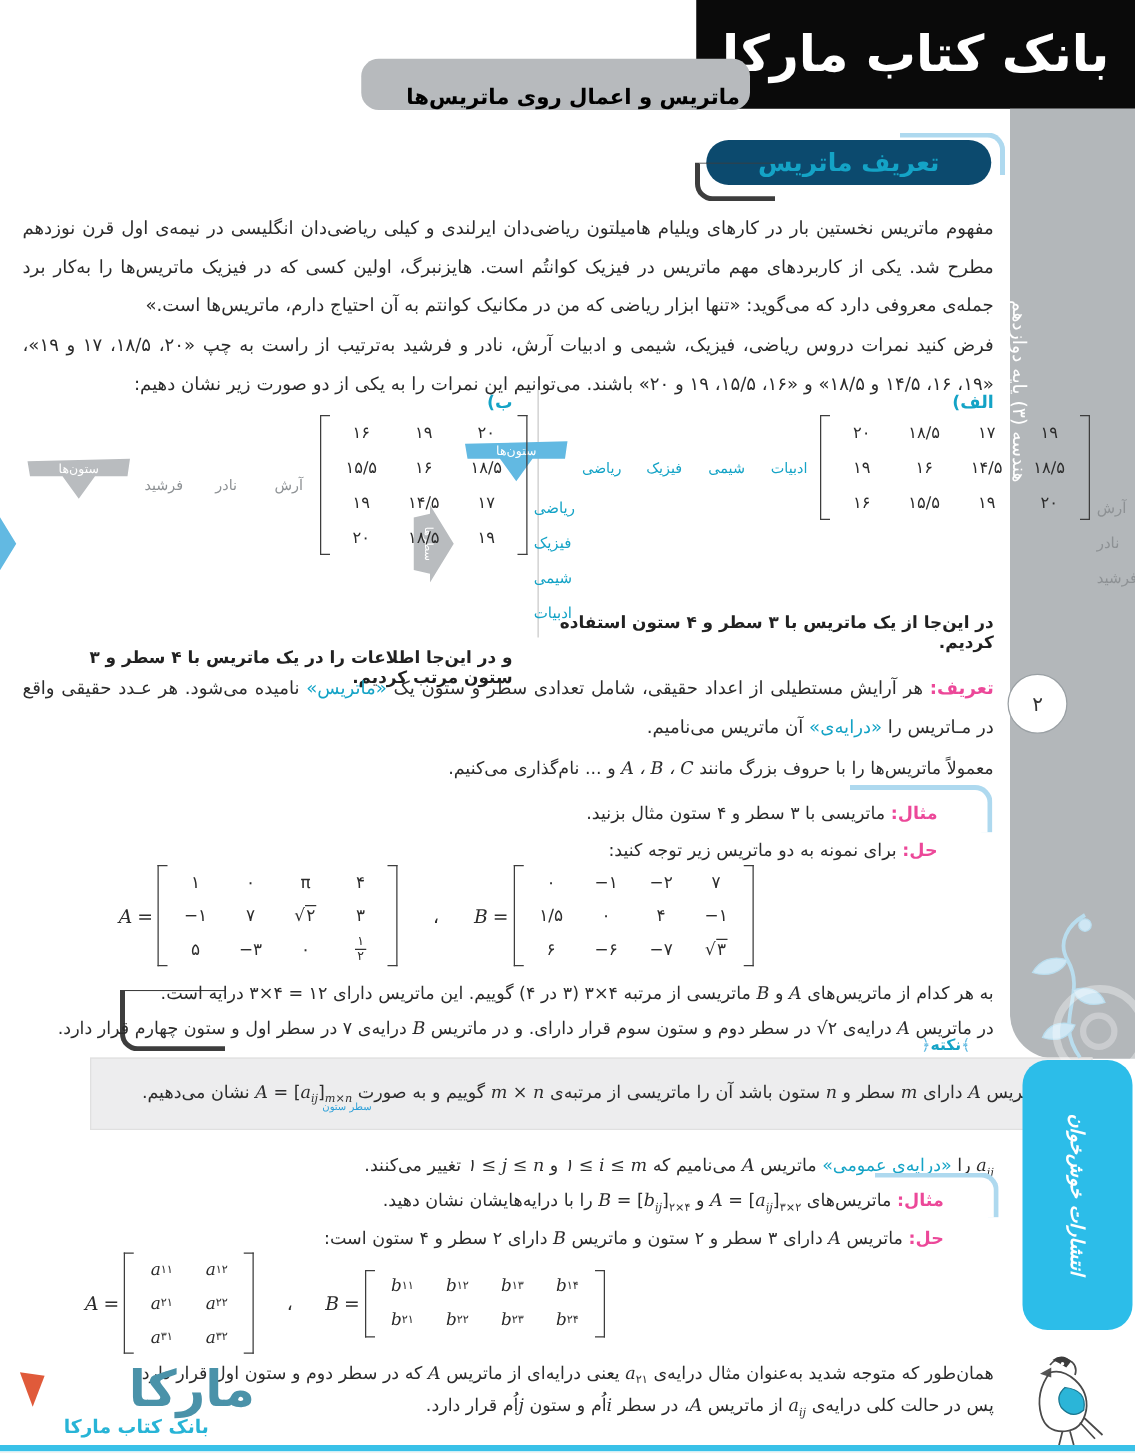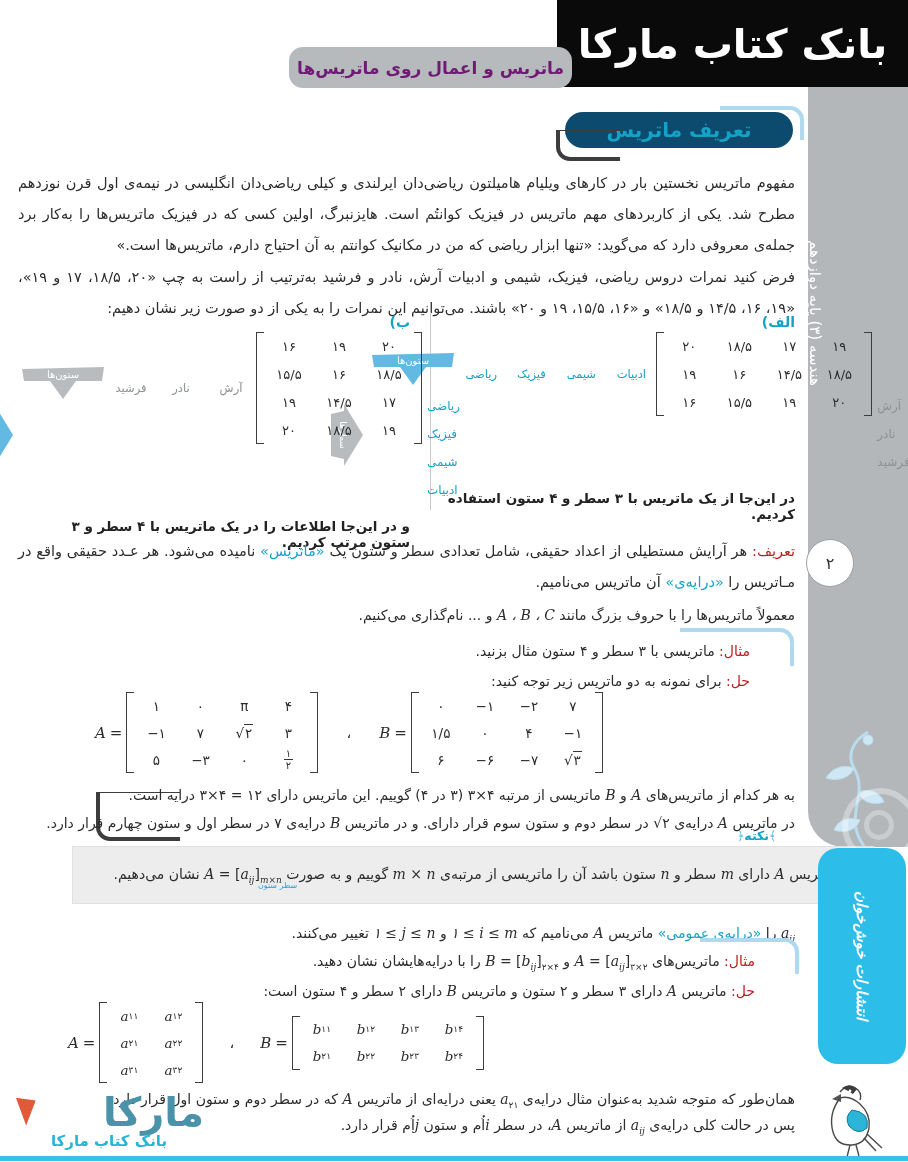--- a/index.html
+++ b/index.html
@@ -6,21 +6,21 @@
   #page{position:relative;width:908px;height:1162px;background:#ffffff;overflow:hidden;
         font-family:"DejaVu Sans",sans-serif;direction:rtl;color:#2c2c2c;}
   .abs{position:absolute;}
   
   .banner{left:557px;top:0;width:351px;height:87px;background:#0a0a0a;color:#fff;
           display:flex;align-items:center;justify-content:center;font-weight:bold;
           font-size:40px;white-space:nowrap;overflow:hidden;}
   .lesson-badge{left:289px;top:9px;width:272px;height:38px;background:#cfe9f8;border-radius:10px;
           display:flex;align-items:center;justify-content:center;color:#1c3f5e;font-size:14px;font-weight:bold;}
   .lesson-title{left:289px;top:47px;width:283px;height:41px;background:#b7babd;border-radius:14px;
-          display:flex;align-items:center;justify-content:center;color:#701a75;font-size:17px;font-weight:bold;}
+          display:flex;align-items:flex-end;justify-content:center;color:#000000;font-size:17px;font-weight:bold;padding-left:28px;}
   
   .side-strip{left:808px;top:87px;width:100px;height:760px;background:#b3b7ba;border-radius:0 0 0 36px;}
   .vtext{writing-mode:vertical-rl;color:#fff;}
   .book-title{left:806px;top:96px;height:290px;font-size:15px;letter-spacing:2px;}
   .page-badge{left:806px;top:539px;width:46px;height:46px;border-radius:50%;background:#fff;
           border:1.5px solid #9aa0a4;display:flex;align-items:center;justify-content:center;
           font-size:16px;color:#333;z-index:3;}
   .publisher{left:818px;top:848px;width:88px;height:216px;background:#2cbde9;border-radius:20px;
           display:flex;align-items:center;justify-content:center;z-index:2;}
   .publisher .vtext{font-size:15px;font-weight:bold;font-style:italic;letter-spacing:3px;}
@@ -33,21 +33,21 @@
   
   .pill{left:565px;top:112px;width:228px;height:36px;background:#0c4a6e;border-radius:18px;
         display:flex;align-items:center;justify-content:center;color:#14a3c6;font-size:20px;font-weight:bold;}
   .corner{position:absolute;border:0 solid #aed9ef;}
   .corner.tr{border-top-width:4px;border-right-width:4px;border-top-right-radius:14px;}
   .corner.bl{border-bottom-width:4px;border-left-width:4px;border-bottom-left-radius:14px;}
   
   .para{font-size:14.5px;line-height:31px;text-align:justify;color:#2c2c2c;}
   .line{font-size:14px;line-height:26px;white-space:nowrap;}
   .t{color:#14a3c6;}
-  .lbl{color:#b91c1c;font-weight:normal;}
+  .lbl{color:#ec4899;font-weight:bold;}
   .it{font-family:"DejaVu Serif",serif;font-style:italic;}
   .mt{direction:ltr;unicode-bidi:isolate;}
   sub{font-size:9px;}
   
   .fig{display:flex;flex-direction:column;align-items:center;}
   .fig-label{font-size:14px;font-weight:bold;align-self:flex-start;margin-bottom:2px;}
   .fig-body{display:flex;flex-direction:row;direction:ltr;align-items:flex-start;}
   .fig-mat{display:flex;flex-direction:row;align-items:center;}
   .downarrow{margin-bottom:2px;}
   .hrow{display:flex;direction:rtl;}

